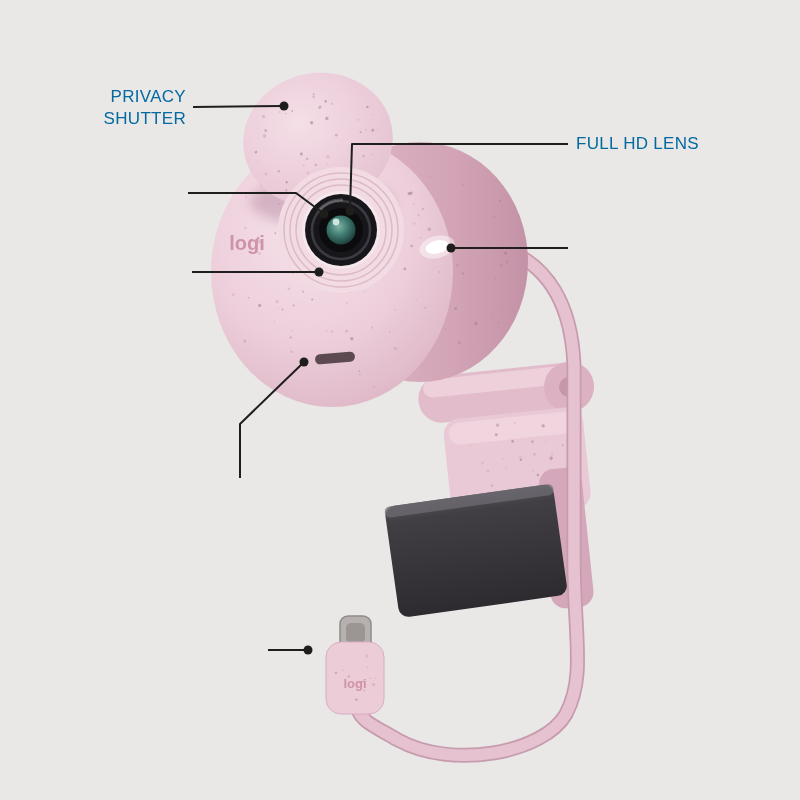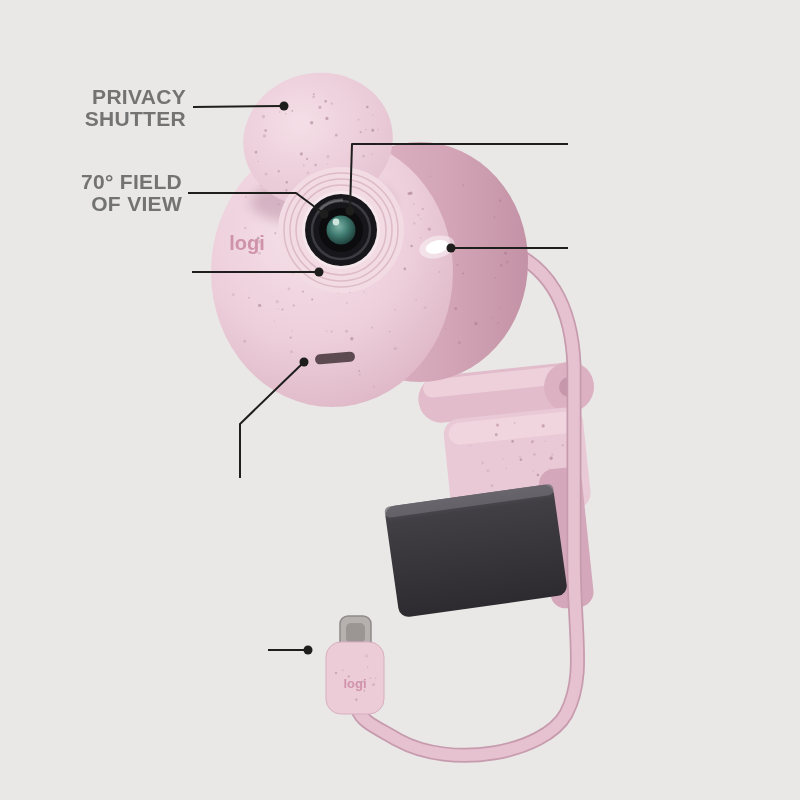--- a/index.html
+++ b/index.html
@@ -5,25 +5,25 @@
   html,body{margin:0;padding:0}
   body{
     width:800px;height:800px;position:relative;overflow:hidden;
     background:#e9e8e6;
     font-family:"Liberation Sans",sans-serif;
   }
   .stage{position:absolute;inset:0}
   svg.scene{position:absolute;left:0;top:0;display:block}
   .callout{
     position:absolute;
-    font-weight:700;
-    font-size:21px;
+    font-weight:400;
+    font-size:17px;
     line-height:22px;
     letter-spacing:.3px;
-    color:#737373;
+    color:#0369a1;
     white-space:pre-line;
   }
   #lbl-privacy{top:86px;right:614px;text-align:right}
   #lbl-fullhd{top:133px;left:576px;text-align:left}
   #lbl-fov{top:171px;right:618px;text-align:right}
   #lbl-auto{top:250px;right:615px;text-align:right}
   #lbl-led{top:227px;left:576px;text-align:left}
   #lbl-mic{top:486px;left:82px;width:320px;text-align:center}
   #lbl-usbc{top:628px;right:538px;text-align:right}
 </style>
@@ -392,15 +392,14 @@
       <circle cx="324" cy="214" r="4.5"></circle>
       <circle cx="319" cy="272" r="4.5"></circle>
       <circle cx="451" cy="248" r="4.5"></circle>
       <circle cx="304" cy="362" r="4.5"></circle>
       <circle cx="308" cy="650" r="4.5"></circle>
     </g>
   </svg>
 
   <div class="callout" id="lbl-privacy">PRIVACY
 SHUTTER</div>
-  <div class="callout" id="lbl-fov">70° FIELD
-OF VIEW</div>
+  <div class="callout" id="lbl-fullhd">FULL HD LENS</div>
 </div>
 
 </body></html>

